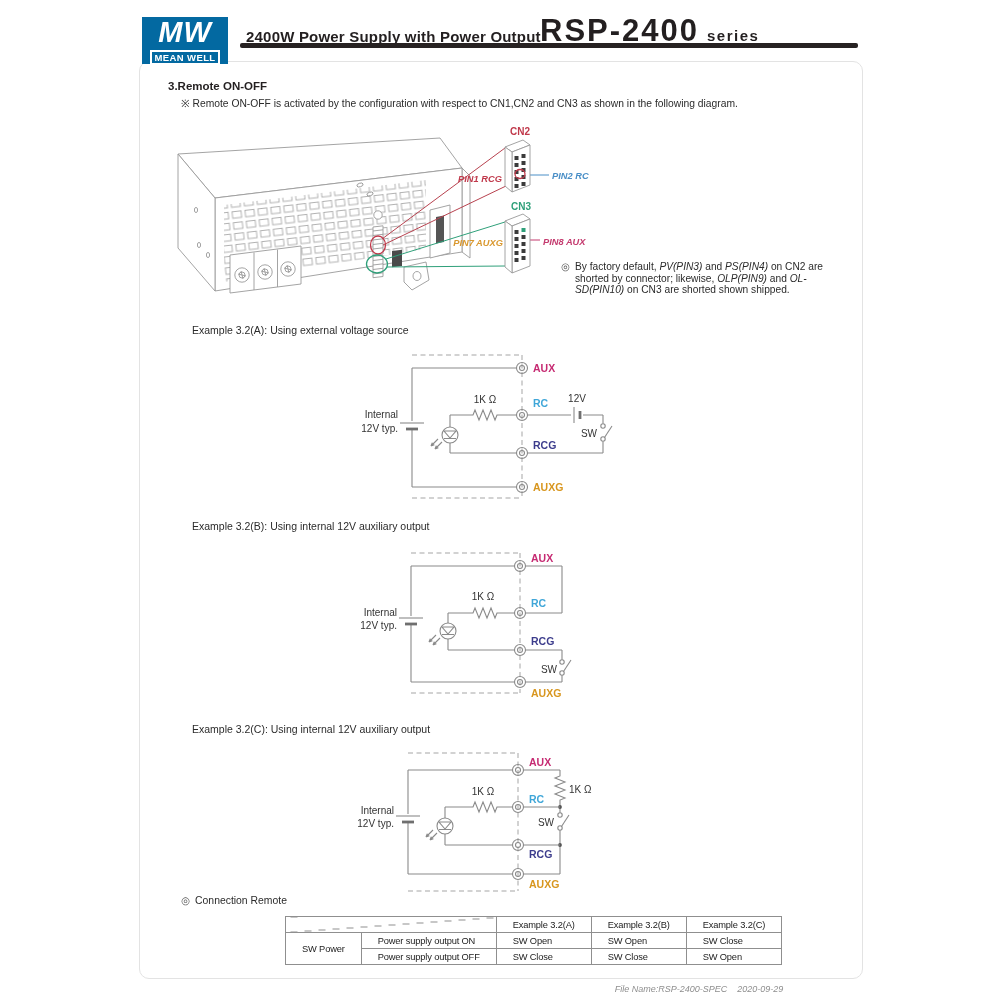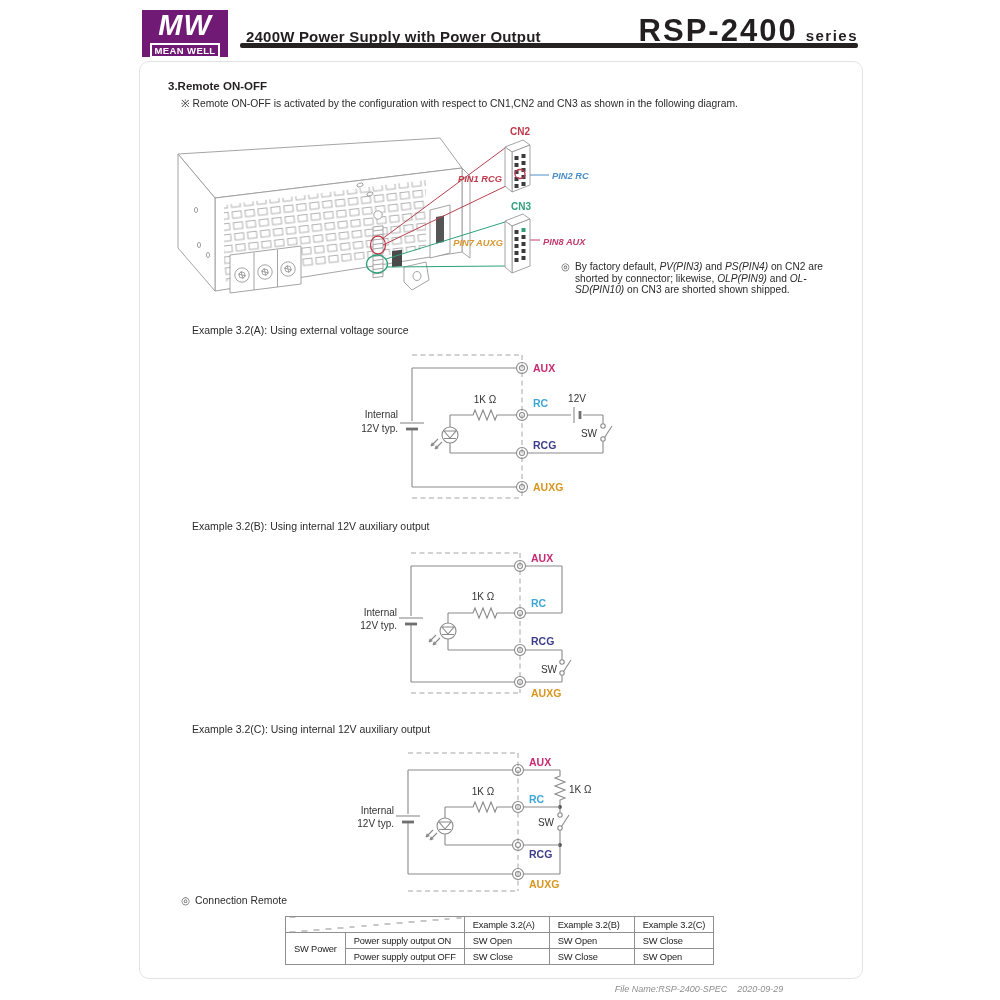--- a/index.html
+++ b/index.html
@@ -1,40 +1,40 @@
 <!DOCTYPE html>
 <html><head>
 <meta charset="utf-8">
 <style>
   html,body{margin:0;padding:0;background:#fff;}
   body{width:1000px;height:1000px;font-family:"Liberation Sans",sans-serif;color:#231f20;}
   #page{position:relative;width:1000px;height:1000px;overflow:hidden;background:#fff;}
   .abs{position:absolute;}
   
   .frame{left:139px;top:61px;width:722px;height:916px;border:1px solid #e3e3e3;border-radius:10px;}
-  .logo{left:142px;top:10px;width:86px;height:47px;background:#701a75;text-align:center;color:#fff;}
+  .logo{left:142px;top:17px;width:86px;height:47px;background:#0369a1;text-align:center;color:#fff;}
   .logo .mw{display:block;font-style:italic;font-weight:bold;font-size:29px;line-height:29px;margin-top:1px;letter-spacing:1px;}
   .logo .brand{display:inline-block;border:2px solid #fff;font-size:9.5px;font-weight:bold;line-height:11px;padding:0 2px;letter-spacing:.4px;margin-top:1px;}
   .prod-title{left:246px;top:28px;font-size:15px;font-weight:bold;letter-spacing:.2px;}
-  .series{left:540px;top:13px;width:318px;text-align:right;white-space:nowrap;}
+  .series{left:540px;top:13px;width:318px;white-space:nowrap;}
   .series .name{font-size:31px;font-weight:bold;letter-spacing:2px;}
   .series .word{font-size:15px;font-weight:bold;letter-spacing:1.5px;margin-left:8px;}
   .hrule{left:240px;top:43px;width:618px;height:5px;background:#272222;border-radius:2px;}
   
   .sec-head{left:168px;top:80px;font-size:11.5px;font-weight:bold;}
   .sec-note{left:181px;top:96px;font-size:10.3px;color:#2b2b2b;}
   .ex-head{font-size:10.5px;color:#2b2b2b;margin-left:11px;}
   .factory-note{left:561px;top:261px;width:272px;font-size:10.2px;line-height:11.5px;color:#2b2b2b;padding-left:14px;}
   .factory-note .bullet{position:absolute;left:0;top:0;color:#555;}
   .it{font-style:italic;}
   .conn-head{left:181px;top:894px;font-size:10.4px;color:#2b2b2b;}
   .conn-head .bullet{color:#555;margin-right:5px;}
   
   table.conn-table{left:285px;top:916px;border-collapse:collapse;table-layout:fixed;font-size:9.3px;color:#222;}
-  table.conn-table td{border:1px solid #8f8f8f;height:13px;padding:1px 8px;white-space:nowrap;overflow:hidden;letter-spacing:-.15px;}
+  table.conn-table td{border:1px solid #8f8f8f;height:13px;padding:1px 16px;white-space:nowrap;overflow:hidden;letter-spacing:-.15px;}
   td.diag{background-image:linear-gradient(to bottom right,#fff 49.3%,#8f8f8f 49.3%,#8f8f8f 50.9%,#fff 50.9%);}
   td.grp{text-align:center;}
   
   .footer{left:540px;top:984px;width:318px;text-align:center;font-size:9px;font-style:italic;color:#8e8e8e;white-space:nowrap;}
   .footer .date{margin-left:10px;}
   
   svg{position:absolute;overflow:visible;}
   svg text{font-family:"Liberation Sans",sans-serif;}
   .wire{stroke:#8a8a8a;stroke-width:1.1;fill:none;}
   .thick{stroke:#6f6f6f;stroke-width:2.8;fill:none;}

